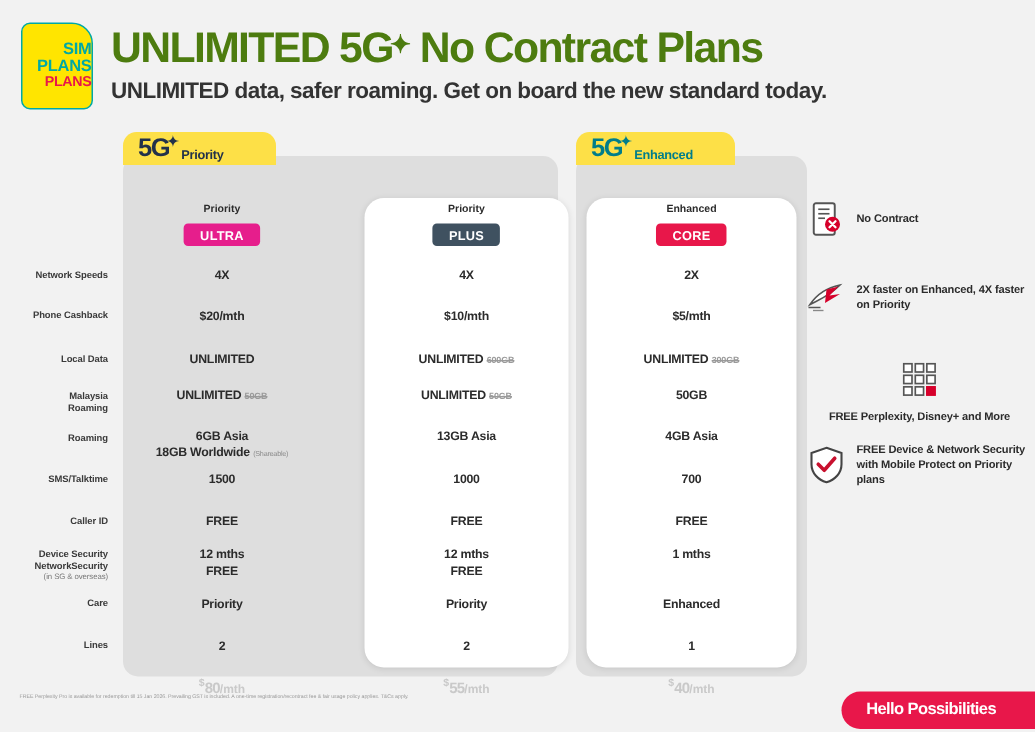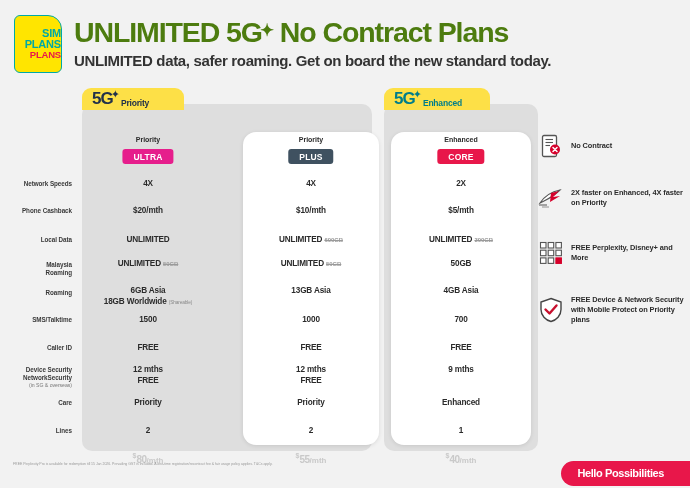--- a/index.html
+++ b/index.html
@@ -335,21 +335,21 @@
 <div class="col" id="col-core">
     <div class="plan-tier">Enhanced</div>
     <div class="plan-badge" style="background: rgb(232, 23, 74);">CORE</div>
     <div class="cell" style="top: 178px;">2X</div>
     <div class="cell" style="top: 205px;">$5/mth</div>
     <div class="cell" style="top: 234px;">UNLIMITED <span class="strike">300GB</span></div>
     <div class="cell" style="top: 258px;">50GB</div>
     <div class="cell" style="top: 285px;">4GB Asia</div>
     <div class="cell" style="top: 314px;">700</div>
     <div class="cell" style="top: 342px;">FREE</div>
-    <div class="cell" style="top: 364px;">9 mths</div>
+    <div class="cell" style="top: 364px;">1 mths</div>
     <div class="cell" style="top: 397px;">Enhanced</div>
     <div class="cell" style="top: 425px;">1</div>
     <div class="price"><span class="dollar">$</span><span class="amt">40</span><span class="per">/mth</span></div>
   </div>
 
 <div id="features-wrap">
     <div class="feature" style="top: 133px;">
       <div class="feature-icon">
         <svg width="22" height="24" viewBox="0 0 22 24">
           <rect x="2.5" y="1.5" width="14" height="21" rx="1.5" fill="#fff" stroke="#555" stroke-width="1.3"></rect>
@@ -366,21 +366,21 @@
       <div class="feature-icon">
         <svg width="26" height="20" viewBox="0 0 26 20">
           <path d="M2 15 C6 9 12 4 22 2 C17 7 12 10 6 13 Z" fill="#fff" stroke="#555" stroke-width="1.1"></path>
           <path d="M13 5 L21 3 L15 9 L22 8 L12 14 Z" fill="#d6002b"></path>
           <line x1="1" y1="17" x2="9" y2="17" stroke="#555" stroke-width="1"></line>
           <line x1="4" y1="19" x2="11" y2="19" stroke="#888" stroke-width="0.9"></line>
         </svg>
       </div>
       <div class="feature-text">2X faster on Enhanced, 4X faster on Priority</div>
     </div>
-    <div class="feature" style="top: 240px;">
+    <div class="feature" style="top: 240px; flex-direction: column;">
       <div class="feature-icon">
         <svg width="24" height="24" viewBox="0 0 24 24">
           <rect x="1.5" y="1.5" width="5.5" height="5.5" fill="#fff" stroke="#555" stroke-width="1.1"></rect>
           <rect x="9.2" y="1.5" width="5.5" height="5.5" fill="#fff" stroke="#555" stroke-width="1.1"></rect>
           <rect x="16.9" y="1.5" width="5.5" height="5.5" fill="#fff" stroke="#555" stroke-width="1.1"></rect>
           <rect x="1.5" y="9.2" width="5.5" height="5.5" fill="#fff" stroke="#555" stroke-width="1.1"></rect>
           <rect x="9.2" y="9.2" width="5.5" height="5.5" fill="#fff" stroke="#555" stroke-width="1.1"></rect>
           <rect x="16.9" y="9.2" width="5.5" height="5.5" fill="#fff" stroke="#555" stroke-width="1.1"></rect>
           <rect x="1.5" y="16.9" width="5.5" height="5.5" fill="#fff" stroke="#555" stroke-width="1.1"></rect>
           <rect x="9.2" y="16.9" width="5.5" height="5.5" fill="#fff" stroke="#555" stroke-width="1.1"></rect>

